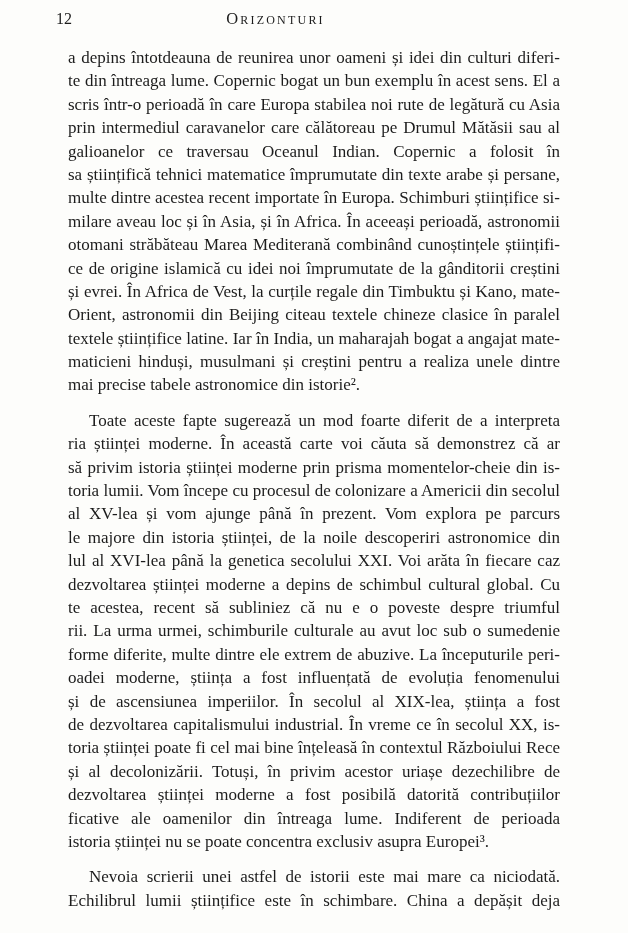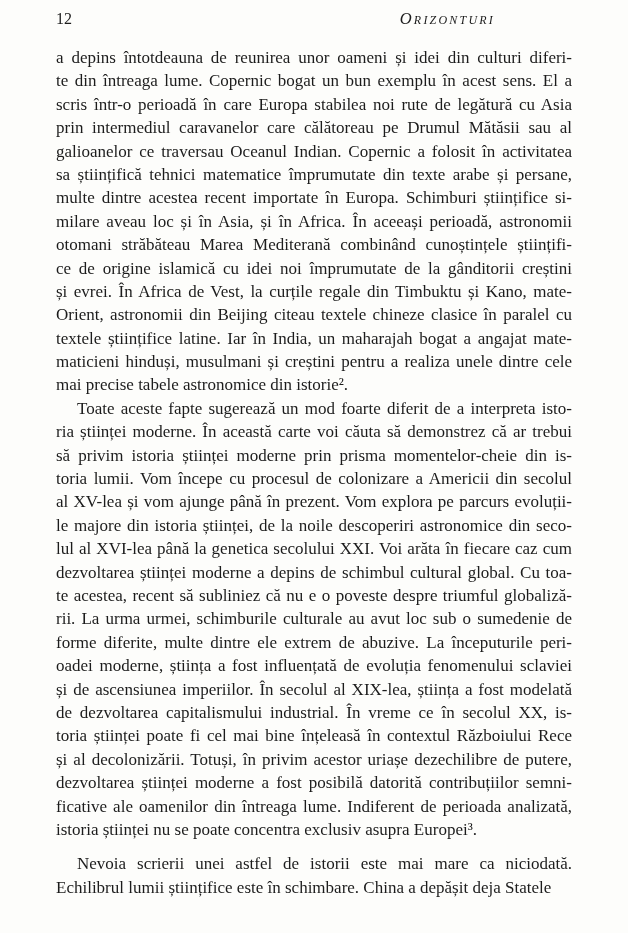--- a/index.html
+++ b/index.html
@@ -23,31 +23,30 @@
     margin-bottom: 17px;
   }
   .page-number {
     position: absolute;
     left: 0;
     top: 0;
     font-size: 16px;
     line-height: 21px;
   }
   .running-title {
-    text-align: right;
+    text-align: center;
     font-variant: small-caps;
     letter-spacing: 2.2px;
     font-size: 16.5px;
     line-height: 21px;
-    font-style: italic;
   }
   .text-block {
     width: 516px;
   }
-  .paragraph { margin: 0; }
+  .paragraph { margin: 12px; }
   .paragraph.section-gap { margin-top: 11px; }
   .line {
     font-size: 17px;
     line-height: 23.4px;
     height: 23.4px;
     text-align: justify;
     text-align-last: justify;
     white-space: normal;
     overflow: hidden;
   }

